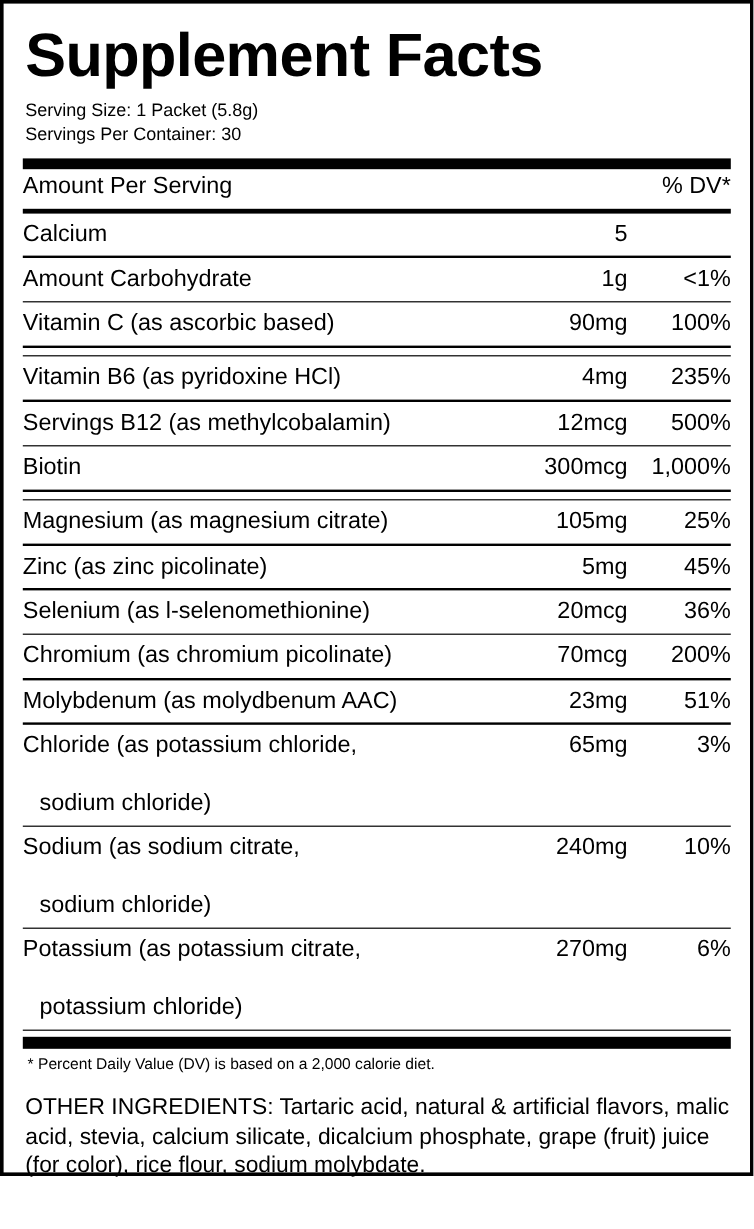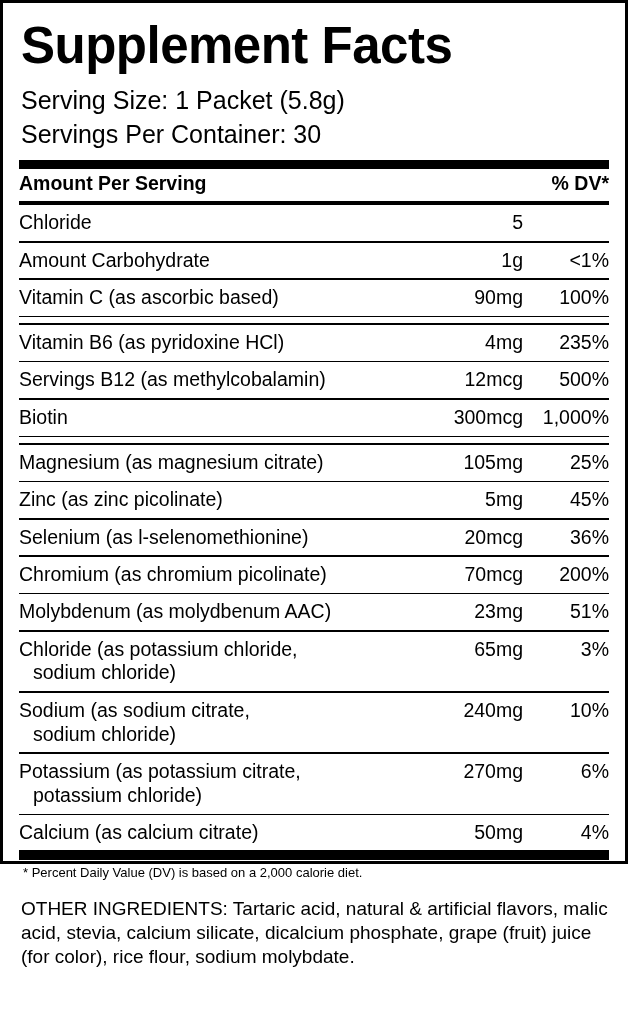--- a/index.html
+++ b/index.html
@@ -10,35 +10,35 @@
   body {
     width: 628px;
     height: 1024px;
     font-family: "Liberation Sans", sans-serif;
     color: #000000;
     -webkit-font-smoothing: antialiased;
   }
   .panel {
     position: relative;
     width: 628px;
-    height: 864px;
+    height: 980px;
     box-sizing: border-box;
     padding: 14px 16px 10px 16px;
     border: 3px solid #000;
   }
   .title {
     font-size: 51px;
     font-weight: 700;
     letter-spacing: -0.5px;
     line-height: 1.05;
     margin: 2px 0 10px 2px;
     white-space: nowrap;
   }
   .serving-line {
-    font-size: 25px;
+    font-size: 15px;
     line-height: 1.38;
     margin-left: 2px;
   }
   .rule-thick {
     height: 9px;
     background: #000;
     margin-top: 8px;
   }
   .rule-bottom {
     height: 10px;
@@ -65,27 +65,28 @@
     padding-right: 6px;
   }
   td.dv {
     text-align: right;
     white-space: nowrap;
     padding-right: 4px;
     width: 78px;
     margin-top: 12px;
   }
   .hdr td {
-    font-weight: 700;
+    font-weight: 400;
     font-size: 20.5px;
     padding: 4px 0 5px 0;
   }
   .sub {
     display: block;
     padding-left: 14px;
+    margin-top: 24px;
   }
   .rowline td {
     padding: 0;
     height: 1.6px;
   }
   .rowline hr {
     border: 0;
     height: 1.6px;
     background: #000;
     margin: 0;
@@ -129,21 +130,21 @@
         <td class="name">Amount Per Serving</td>
         <td class="amount"></td>
         <td class="dv">% DV*</td>
       </tr>
     <tr class="rowline">
           <td colspan="3">
             <hr style="height: 4px;">
           </td>
         </tr>
         <tr>
-          <td class="name">Chloride</td>
+          <td class="name">Calcium</td>
           <td class="amount">5</td>
           <td class="dv"></td>
         </tr>
         <tr class="rowline">
           <td colspan="3">
             <hr>
           </td>
         </tr>
         <tr>
           <td class="name">Amount Carbohydrate</td>
@@ -278,25 +279,20 @@
         <tr>
           <td class="name">Potassium (as potassium citrate,<span class="sub">potassium chloride)</span></td>
           <td class="amount">270mg</td>
           <td class="dv">6%</td>
         </tr>
         <tr class="rowline">
           <td colspan="3">
             <hr>
           </td>
         </tr>
-        <tr>
-          <td class="name">Calcium (as calcium citrate)</td>
-          <td class="amount">50mg</td>
-          <td class="dv">4%</td>
-        </tr>
       </tbody>
   </table>
 
   <div class="rule-bottom"></div>
 
   <div class="footnote">* Percent Daily Value (DV) is based on a 2,000 calorie diet.</div>
 
   <div class="other">
     <b>OTHER INGREDIENTS:</b><span> Tartaric acid, natural &amp; artificial flavors, malic acid, stevia, calcium silicate, dicalcium phosphate, grape (fruit) juice (for color), rice flour, sodium molybdate.</span>
   </div>

